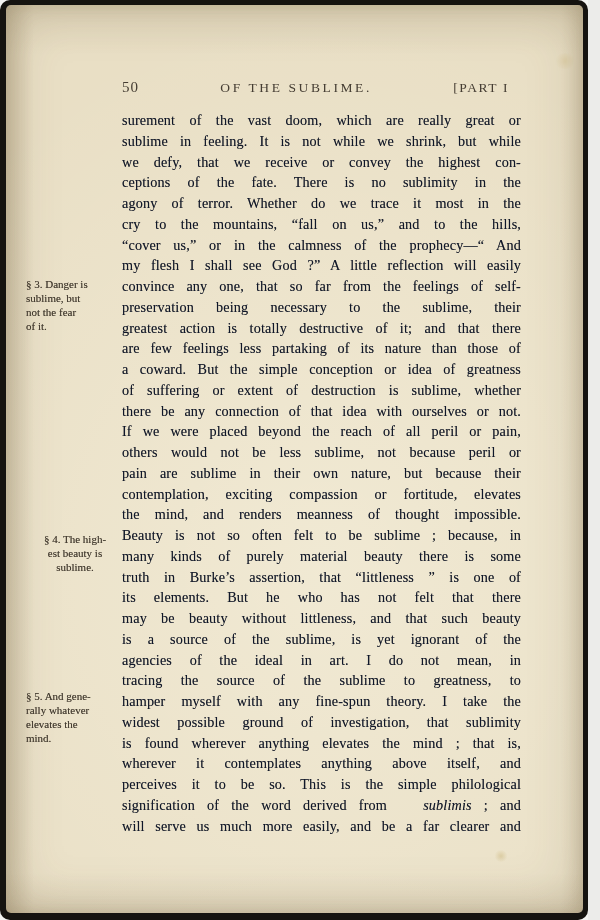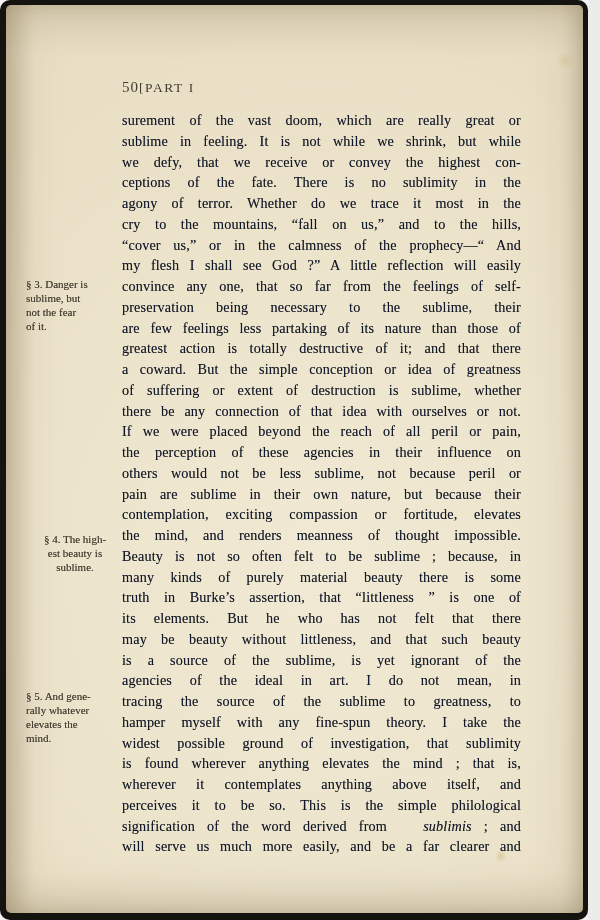--- a/index.html
+++ b/index.html
@@ -69,20 +69,21 @@
 
 <div class="canvas">
   <div class="frame"></div>
   <div class="paper">
     <div class="stain2"></div>
     <div class="stain1"></div>
   </div>
 
   <div class="header">
     <span class="pagenum">50</span>
+    <span class="title">OF THE SUBLIME.</span>
     <span class="part">[PART I</span>
   </div>
 
   <div class="note note1">§ 3. Danger is
 sublime, but
 not the fear
 of it.</div>
   <div class="note note2">§ 4. The high-
 est beauty is
 sublime.</div>
@@ -95,27 +96,26 @@
     <div class="line">surement of the vast doom, which are really great or</div>
     <div class="line">sublime in feeling.  It is not while we shrink, but while</div>
     <div class="line">we defy, that we receive or convey the highest con-</div>
     <div class="line">ceptions of the fate.  There is no sublimity in the</div>
     <div class="line">agony of terror.  Whether do we trace it most in the</div>
     <div class="line">cry to the mountains, “fall on us,” and to the hills,</div>
     <div class="line">“cover us,” or in the calmness of the prophecy—“ And</div>
     <div class="line">my flesh I shall see God ?”  A little reflection will easily</div>
     <div class="line">convince any one, that so far from the feelings of self-</div>
     <div class="line">preservation being necessary to the sublime, their</div>
+    <div class="line">greatest action is totally destructive of it; and that there</div>
     <div class="line">are few feelings less partaking of its nature than those of</div>
-    <div class="line">greatest action is totally destructive of it; and that there</div>
     <div class="line">a coward.  But the simple conception or idea of greatness</div>
     <div class="line">of suffering or extent of destruction is sublime, whether</div>
     <div class="line">there be any connection of that idea with ourselves or not.</div>
     <div class="line">If we were placed beyond the reach of all peril or pain,</div>
-    <div class="line">the perception of these agencies in their influence on</div>
     <div class="line">others would not be less sublime, not because peril or</div>
     <div class="line">pain are sublime in their own nature, but because their</div>
     <div class="line">contemplation, exciting compassion or fortitude, elevates</div>
     <div class="line">the mind, and renders meanness of thought impossible.</div>
     <div class="line">Beauty is not so often felt to be sublime ; because, in</div>
     <div class="line">many kinds of purely material beauty there is some</div>
     <div class="line">truth in Burke’s assertion, that “littleness ” is one of</div>
     <div class="line">its elements.  But he who has not felt that there</div>
     <div class="line">may be beauty without littleness, and that such beauty</div>
     <div class="line">is a source of the sublime, is yet ignorant of the</div>

